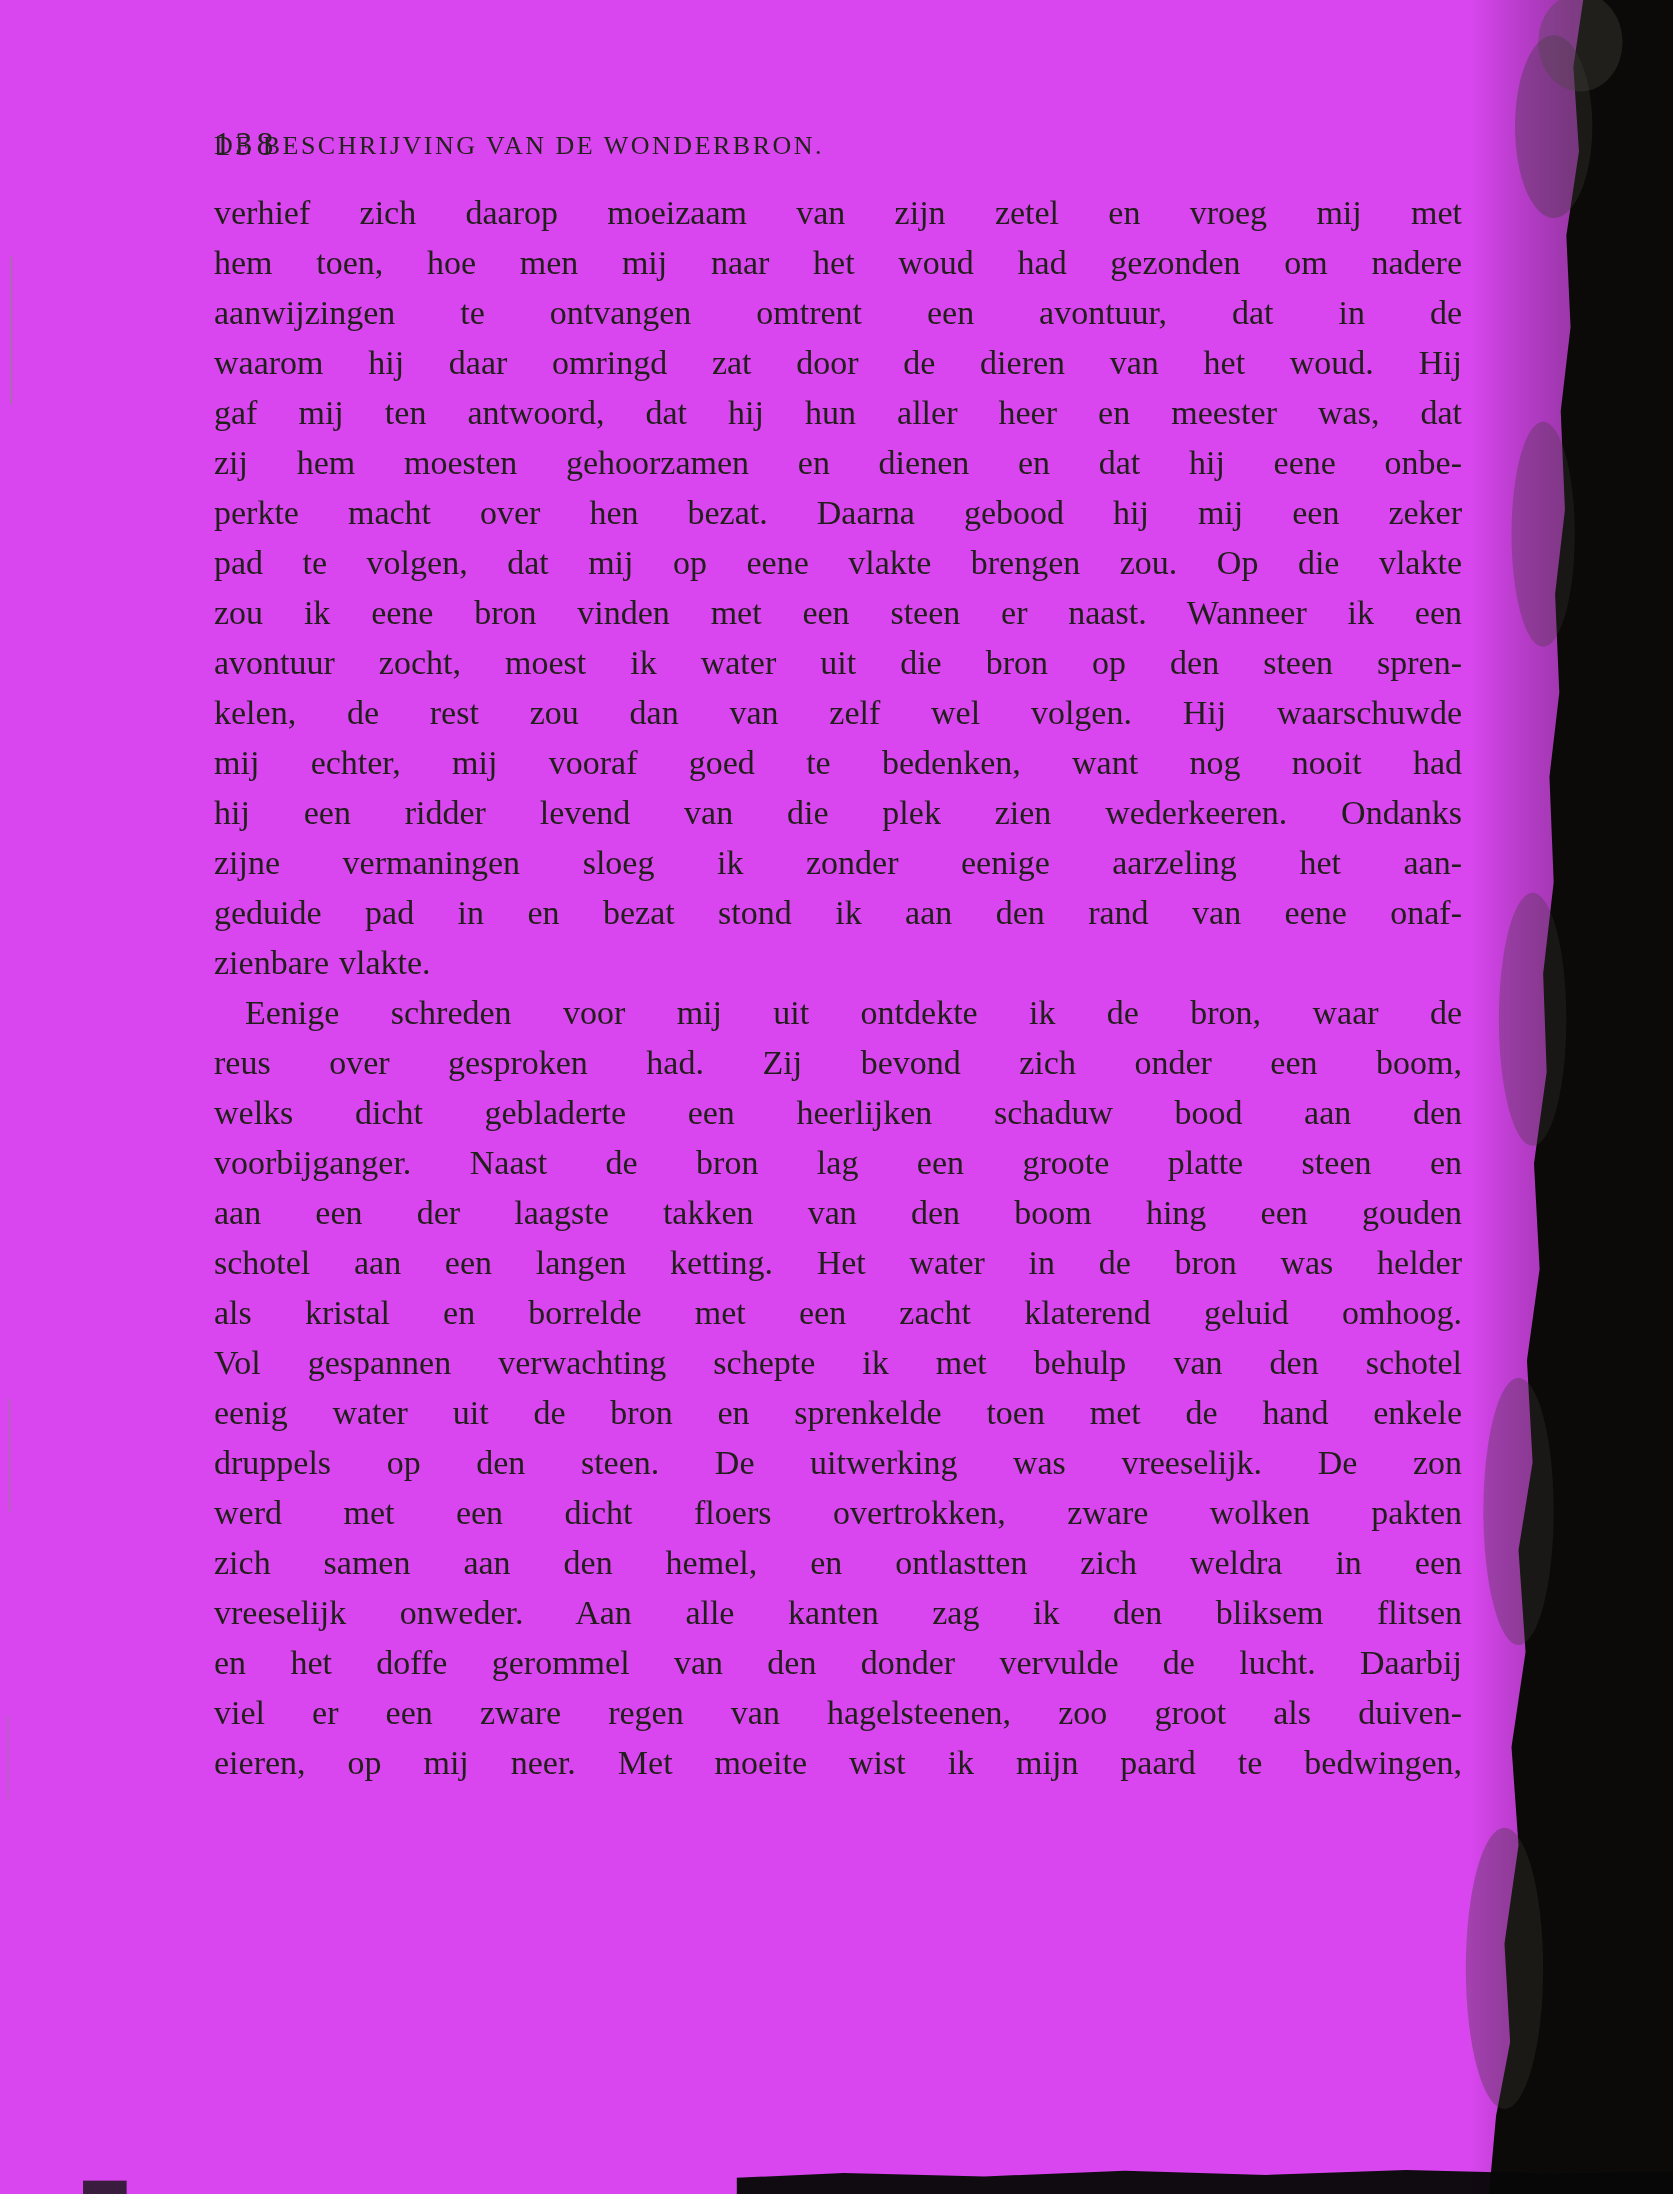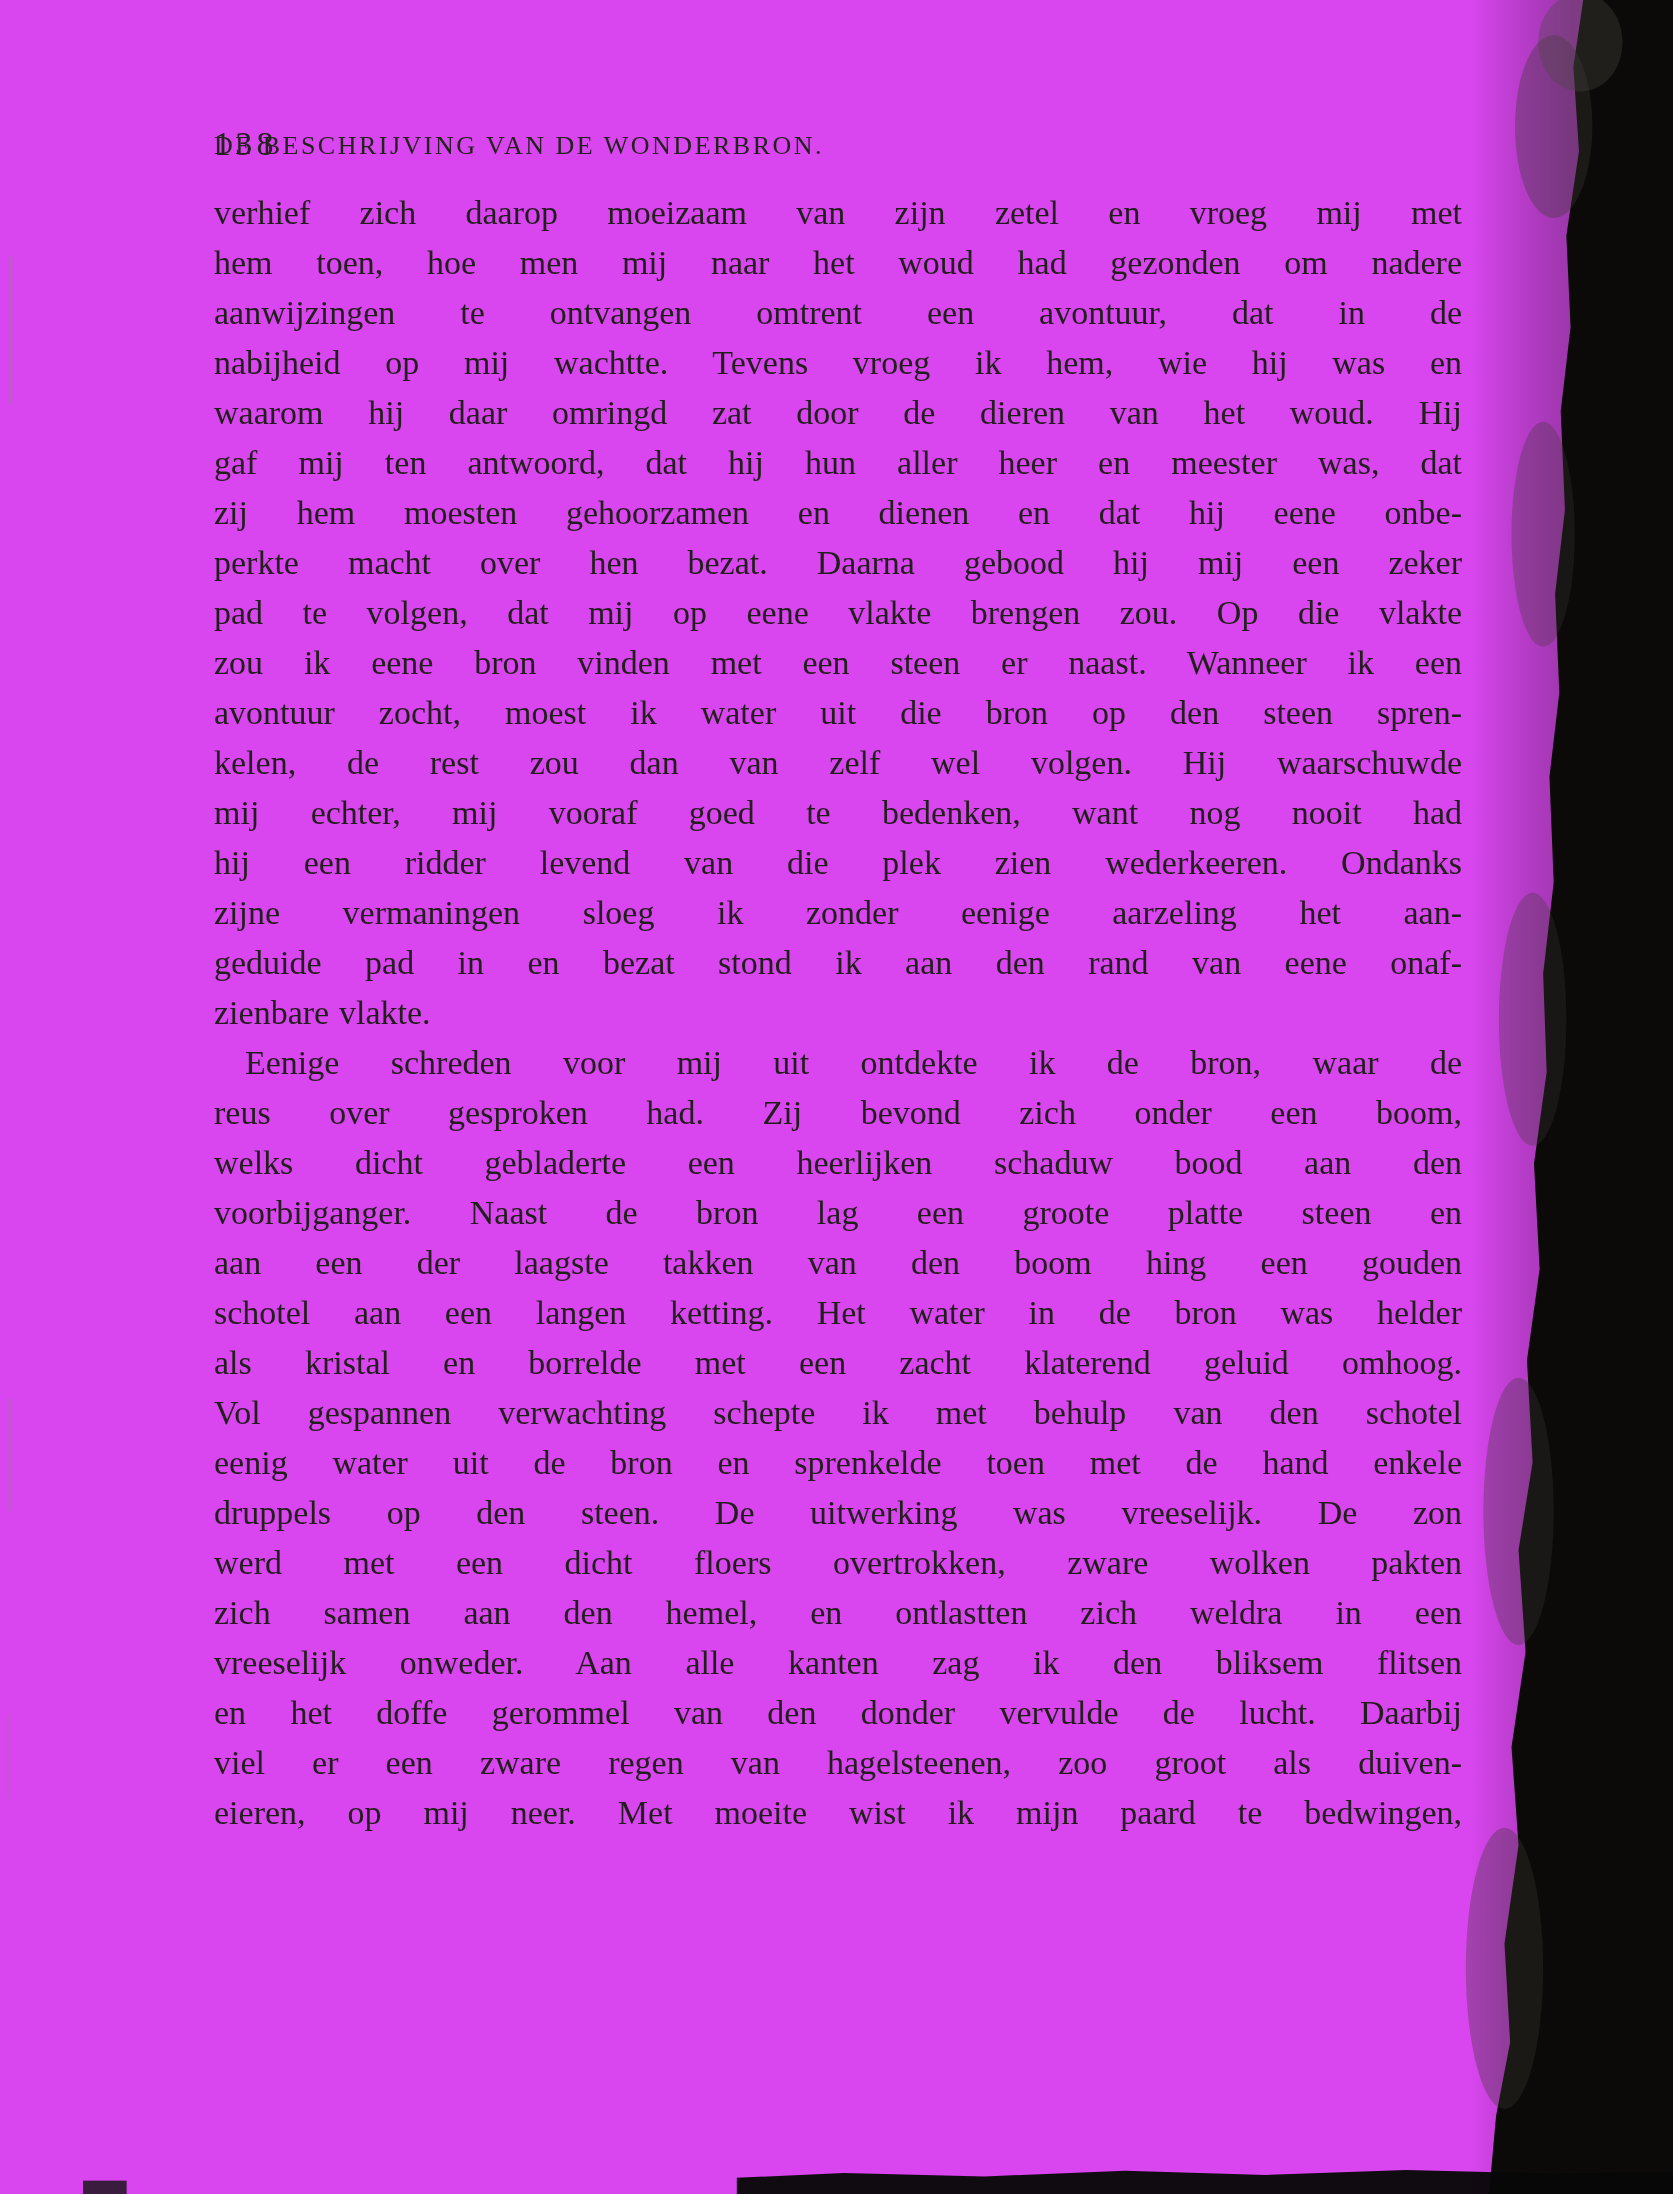--- a/index.html
+++ b/index.html
@@ -79,21 +79,20 @@
   <div class="header">
     <span class="page-number">138</span>
     <span class="running-title">DE BESCHRIJVING VAN DE WONDERBRON.</span>
   </div>
 
   <div class="text-block">
       <div class="paragraph">
         <div class="line">verhief zich daarop moeizaam van zijn zetel en vroeg mij met</div>
         <div class="line">hem toen, hoe men mij naar het woud had gezonden om nadere</div>
         <div class="line">aanwijzingen te ontvangen omtrent een avontuur, dat in de</div>
-        <div class="line">nabijheid op mij wachtte. Tevens vroeg ik hem, wie hij was en</div>
         <div class="line">waarom hij daar omringd zat door de dieren van het woud. Hij</div>
         <div class="line">gaf mij ten antwoord, dat hij hun aller heer en meester was, dat</div>
         <div class="line">zij hem moesten gehoorzamen en dienen en dat hij eene onbe-</div>
         <div class="line">perkte macht over hen bezat. Daarna gebood hij mij een zeker</div>
         <div class="line">pad te volgen, dat mij op eene vlakte brengen zou. Op die vlakte</div>
         <div class="line">zou ik eene bron vinden met een steen er naast. Wanneer ik een</div>
         <div class="line">avontuur zocht, moest ik water uit die bron op den steen spren-</div>
         <div class="line">kelen, de rest zou dan van zelf wel volgen. Hij waarschuwde</div>
         <div class="line">mij echter, mij vooraf goed te bedenken, want nog nooit had</div>
         <div class="line">hij een ridder levend van die plek zien wederkeeren. Ondanks</div>

